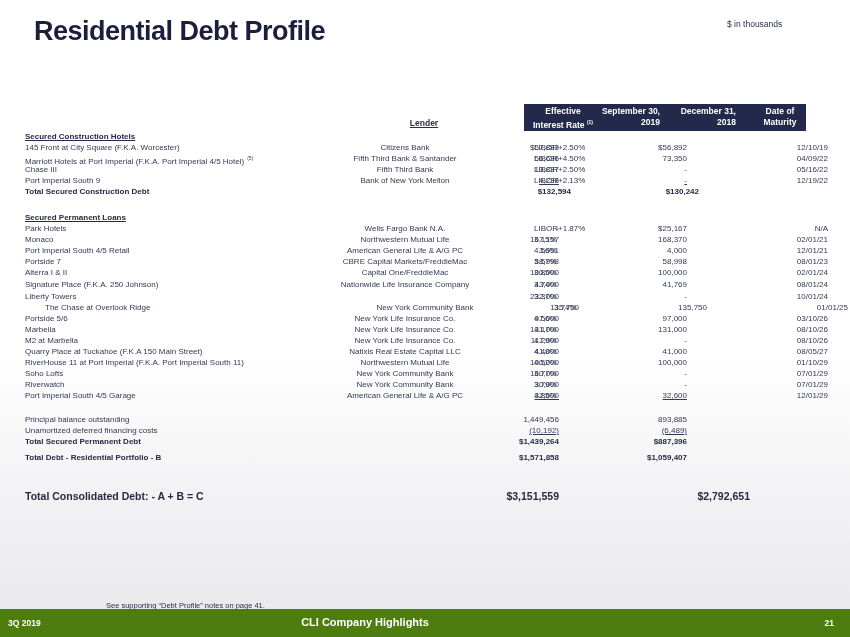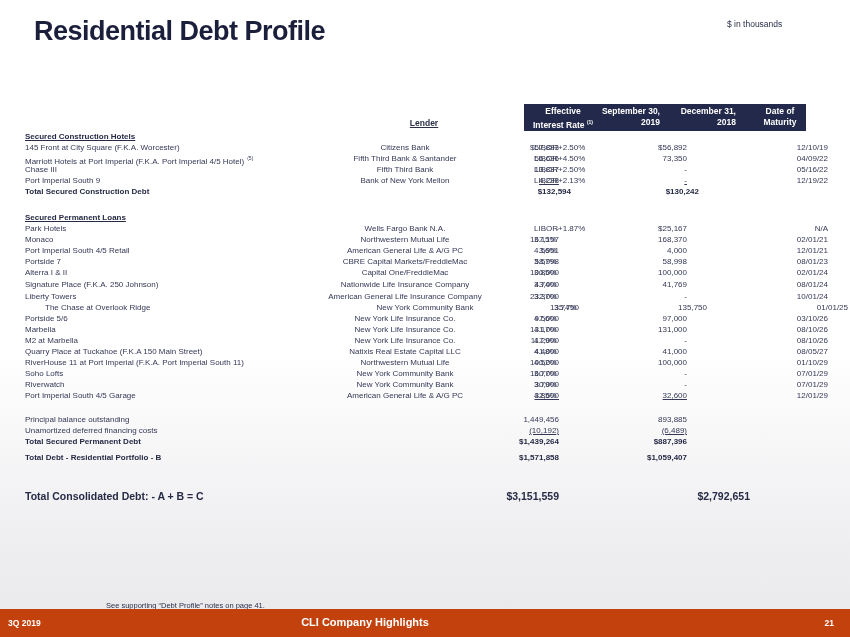--- a/index.html
+++ b/index.html
@@ -39,21 +39,21 @@
   .c-sep { right:291px; text-align:right; }
   .c-dec { right:163px; text-align:right; }
   .c-mat { right:22px; text-align:right; }
   .bold { font-weight:bold; color:#262a45; }
   .ul { text-decoration:underline; }
   .sup { font-size:5px; vertical-align:super; }
   .big-total { position:absolute; top:490px; font-size:10.5px; font-weight:bold; color:#262a45; }
   .notes-h { position:absolute; left:106px; top:591px; font-size:8px; font-weight:bold; text-decoration:underline; color:#2b2f4a;margin-top:32px; }
   .notes-t { position:absolute; left:106px; top:601px; font-size:7.5px; color:#2b2f4a; }
   .footer {
-    position:absolute; left:0; top:609px; width:850px; height:28px; background:#c2410c; color:#fff;
+    position:absolute; left:0; top:609px; width:850px; height:28px; background:#4d7c0f; color:#fff;
   }
   .footer .f-left { position:absolute; left:8px; top:9px; font-size:8.5px; font-weight:bold; }
   .footer .f-mid { position:absolute; left:0; width:730px; top:7px; text-align:center; font-size:11px; font-weight:bold; }
   .footer .f-right { position:absolute; right:16px; top:9px; font-size:8.5px; font-weight:bold; }
 </style>
 </head>
 <body>
 
 <div class="title">Residential Debt Profile</div>
 <div class="units">$ in thousands</div>
@@ -170,21 +170,20 @@
     <div class="row" style="top: 279px;">
       <span class="c-name">Signature Place (F.K.A. 250 Johnson)</span>
       <span class="c-lender">Nationwide Life Insurance Company</span>
       <span class="c-rate">3.74%</span>
       <span class="c-sep">43,000</span>
       <span class="c-dec">41,769</span>
       <span class="c-mat">08/01/24</span>
     </div>
     <div class="row" style="top: 291px;">
       <span class="c-name">Liberty Towers</span>
-      <span class="c-lender">American General Life Insurance Company</span>
       <span class="c-rate">3.37%</span>
       <span class="c-sep">232,000</span>
       <span class="c-dec">-</span>
       <span class="c-mat">10/01/24</span>
     </div>
     <div class="row" style="top: 302px; margin-left: 20px;">
       <span class="c-name">The Chase at Overlook Ridge</span>
       <span class="c-lender">New York Community Bank</span>
       <span class="c-rate">3.74%</span>
       <span class="c-sep">135,750</span>

